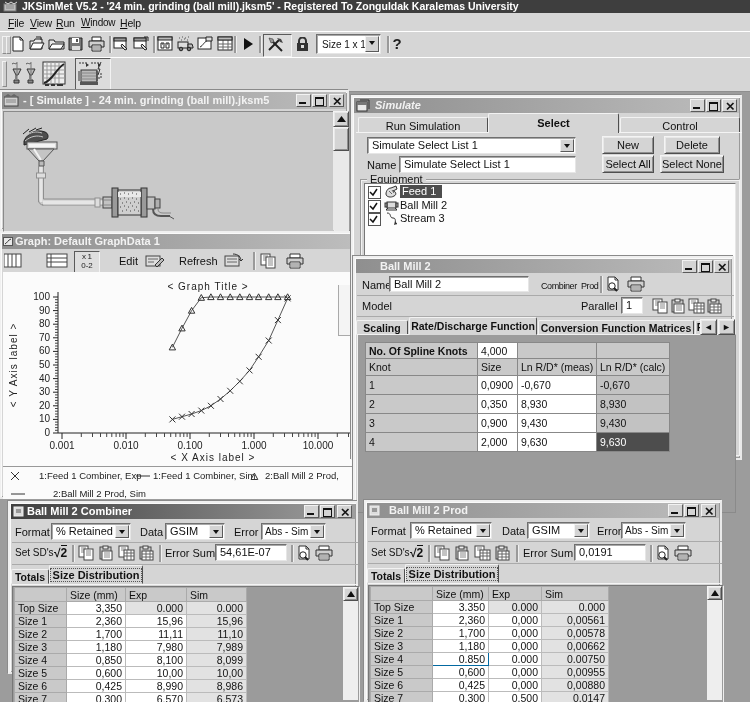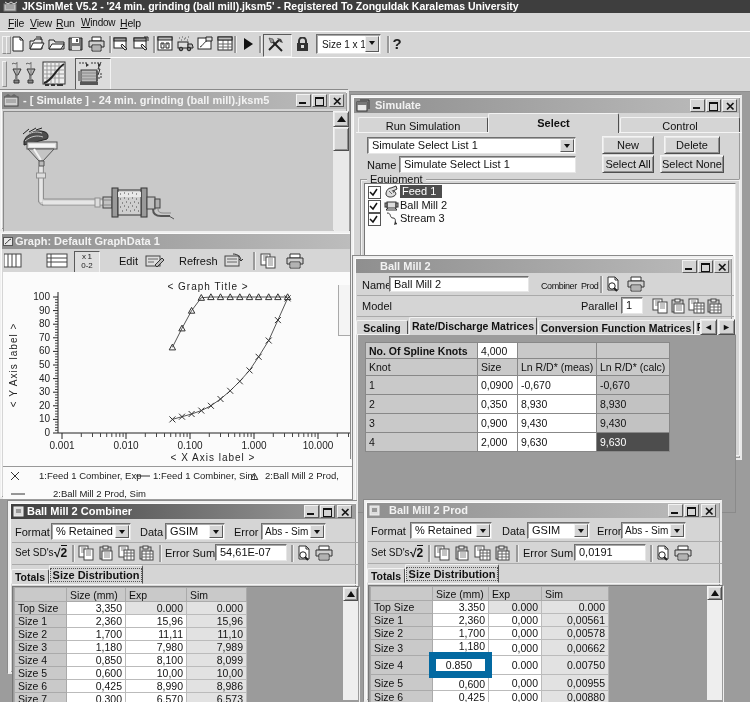--- a/index.html
+++ b/index.html
@@ -366,21 +366,21 @@
 </div>
 </div>
 <div id="winSim">
 <div class="win" style="left:351px;top:95px;width:391px;height:365px;">
   <div class="tb" style="top:1px;left:1px;right:1px;height:15px;">
     <svg style="position:absolute;left:2px;top:1px" width="14" height="13">
             <rect x="1" y="3" width="10" height="9" fill="#e8e8e8" stroke="#333"></rect>
             <rect x="1" y="3" width="10" height="3" fill="#777"></rect>
             <path d="M4 1h9v9" fill="none" stroke="#333"></path>
           </svg>
-    <span style="margin-left:21px;">Simulate</span>
+    <span style="margin-left:21px;font-style:italic;">Simulate</span>
     <div class="wbtn" style="right:34px;top:1px;">
             <div class="mn"></div>
           </div>
     <div class="wbtn" style="right:18px;top:1px;">
             <div class="mx"></div>
           </div>
     <div class="wbtn" style="right:2px;top:1px;">
             <svg style="position:absolute;left:2.5px;top:2px" width="9" height="9">
               <path d="M1 1l6.5 6.5M7.5 1L1 7.5" stroke="#151515" stroke-width="1.7"></path>
             </svg>
@@ -489,21 +489,21 @@
           <rect x="5" y="1" width="5" height="3" fill="#eee" stroke="#444"></rect>
           <rect x="4" y="6" width="11" height="9" fill="#fff" stroke="#444"></rect>
           <path d="M4 9h11M4 12h11M8 6v9M12 6v9" stroke="#666"></path>
         </svg>
 
   <div class="abs" style="left:2px;top:58px;width:377px;height:20px;"></div>
   <div class="tab" style="left:1px;top:62px;width:52px;height:15px;line-height:15px;font-weight:bold;font-size:10.5px;">Scaling</div>
   <div class="tab" style="left:183px;top:62px;width:156px;height:15px;line-height:15px;font-weight:bold;font-size:10.5px;">Conversion Function Matrices</div>
   <div class="tab" style="left:340px;top:62px;width:10px;height:15px;font-weight:bold;font-size:10.5px;">F</div>
   <div class="abs" style="left:2px;top:76px;width:377px;height:177px;background:#9b9b9b;border:1px solid;border-color:#f2f2f2 #8a8a8a #8a8a8a #f2f2f2;"></div>
-  <div class="tab" style="left:54px;top:59px;width:128px;height:18px;line-height:17px;font-weight:bold;font-size:10.5px;border-bottom:1px solid #d5d5d5;">Rate/Discharge Matrices</div>
+  <div class="tab" style="left:54px;top:59px;width:128px;height:18px;line-height:17px;font-weight:bold;font-size:10.5px;border-bottom:1px solid #d5d5d5;">Rate/Discharge Function</div>
   <div class="btn" style="left:345px;top:61px;width:17px;height:16px;line-height:14px;font-size:9px;">◄</div>
   <div class="btn" style="left:363px;top:61px;width:17px;height:16px;line-height:14px;font-size:9px;">►</div>
 
   <table class="grid abs" style="left:10px;top:84px;border:1.5px solid #222;table-layout:fixed;font-size:10.5px;">
     <tbody>
             <tr style="height:16px;">
       <td style="width:108px;background:#c9c9c9;border:1px solid #888;font-weight:bold;padding-left:3px;">No. Of Spline Knots</td>
       <td style="width:36px;background:#fff;border:1px solid #888;padding-left:3px;">4,000</td>
       <td style="width:78px;background:#c9c9c9;border:1px solid #888;"></td>
       <td style="width:72px;background:#c9c9c9;border:1px solid #888;"></td>
@@ -790,21 +790,21 @@
                 <td style="background:#e2e2e2;border:1px solid #bbb;text-align:right;padding-right:3px;">0,00578</td>
               </tr>
       <tr style="height:12px;">
                 <td style="background:#c9c9c9;border:1px solid #aaa;padding-left:3px;">Size 3</td>
                 <td style="background:#fff;border:1px solid #bbb;text-align:right;padding-right:3px;">1,180</td>
                 <td style="background:#fff;border:1px solid #bbb;text-align:right;padding-right:3px;">0,000</td>
                 <td style="background:#e2e2e2;border:1px solid #bbb;text-align:right;padding-right:3px;">0,00662</td>
               </tr>
       <tr style="height:12px;">
                 <td style="background:#c9c9c9;border:1px solid #aaa;padding-left:3px;">Size 4</td>
-                <td style="background:#fff;border:7px solid #0369a1;text-align:center;padding-right:3px;">0.850</td>
+                <td style="background:#fff;border:1px solid #0369a1;text-align:right;padding-right:3px;">0.850</td>
                 <td style="background:#fff;border:1px solid #bbb;text-align:right;padding-right:3px;">0.000</td>
                 <td style="background:#e2e2e2;border:1px solid #bbb;text-align:right;padding-right:3px;">0.00750</td>
               </tr>
       <tr style="height:12px;">
                 <td style="background:#c9c9c9;border:1px solid #aaa;padding-left:3px;">Size 5</td>
                 <td style="background:#fff;border:1px solid #bbb;text-align:right;padding-right:3px;">0,600</td>
                 <td style="background:#fff;border:1px solid #bbb;text-align:right;padding-right:3px;">0,000</td>
                 <td style="background:#e2e2e2;border:1px solid #bbb;text-align:right;padding-right:3px;">0,00955</td>
               </tr>
       <tr style="height:12px;">

